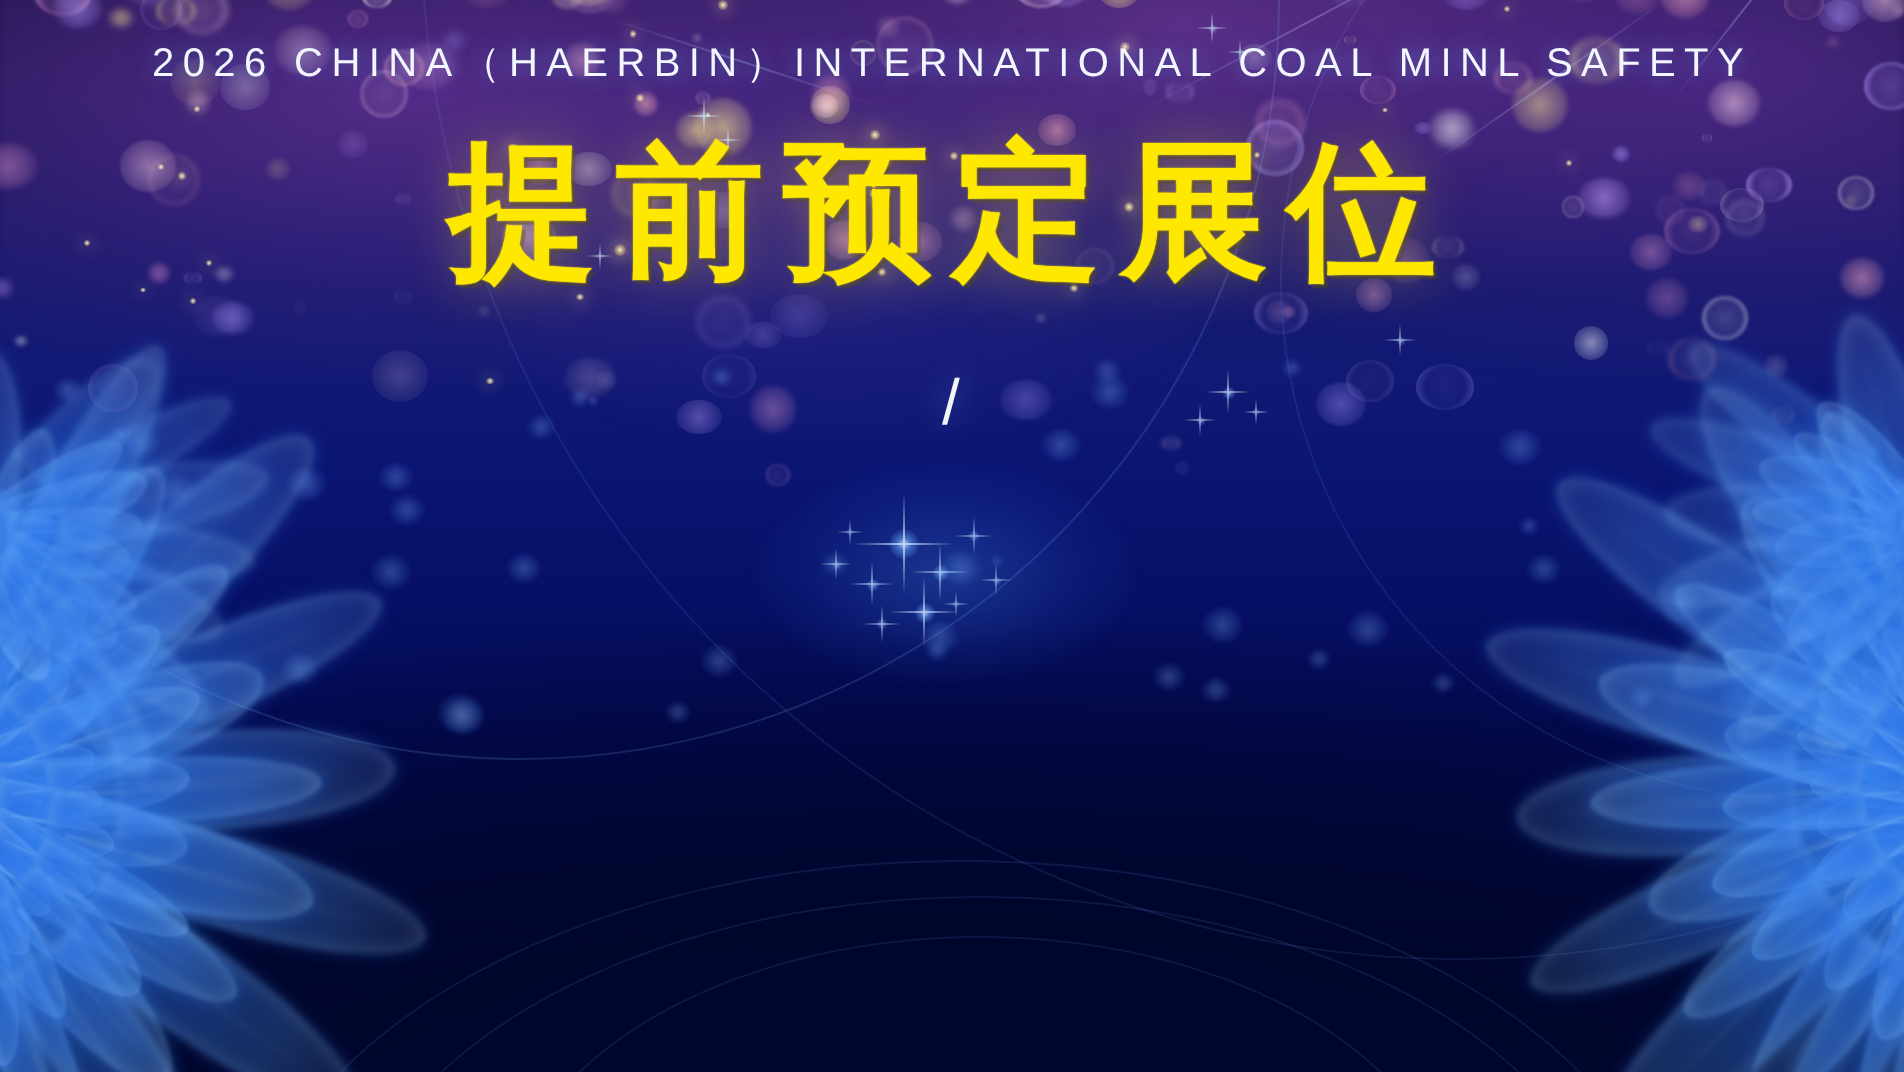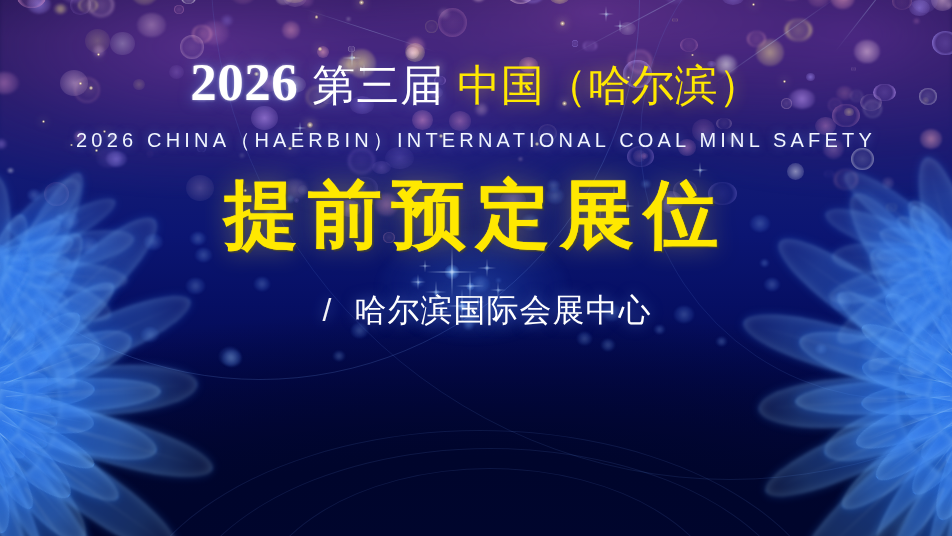--- a/index.html
+++ b/index.html
@@ -607,30 +607,24 @@
       <div class="spark" style="left: 362px; top: 68px; width: 4px; height: 4px; opacity: 0.6;"></div>
       <div class="spark" style="left: 603.5px; top: 11.5px; width: 5px; height: 5px; opacity: 0.64;"></div>
       <div class="spark" style="left: 618px; top: 24px; width: 4px; height: 4px; opacity: 0.6;"></div>
       <div class="spark" style="left: 697.5px; top: 167.5px; width: 5px; height: 5px; opacity: 0.64;"></div>
       <div class="spark" style="left: 298px; top: 126px; width: 4px; height: 4px; opacity: 0.6;"></div>
       <div class="bokeh" style="left: 378px; top: 232px; width: 190px; height: 110px; background: radial-gradient(rgba(80, 150, 255, 0.28) 0%, rgba(50, 110, 230, 0.1) 50%, rgba(30, 80, 200, 0) 78%); filter: blur(3px);"></div>
     </div>
 
   <div class="content">
 
-    <div class="line-1">
-      <span class="yr">2026</span>
-      <span class="l1-cn">第三届</span>
-      <span class="l1-hl">中国（哈尔滨）</span>
-    </div>
 
 
     <div class="en en-1">2026 CHINA（HAERBIN）INTERNATIONAL COAL MINL SAFETY</div>
 
     <div class="headline">提前预定展位</div>
 
     <div class="footer">
       <span class="sep">/</span>
-      <span>哈尔滨国际会展中心</span>
     </div>
 
   </div>
 </div>
 
 </body></html>

